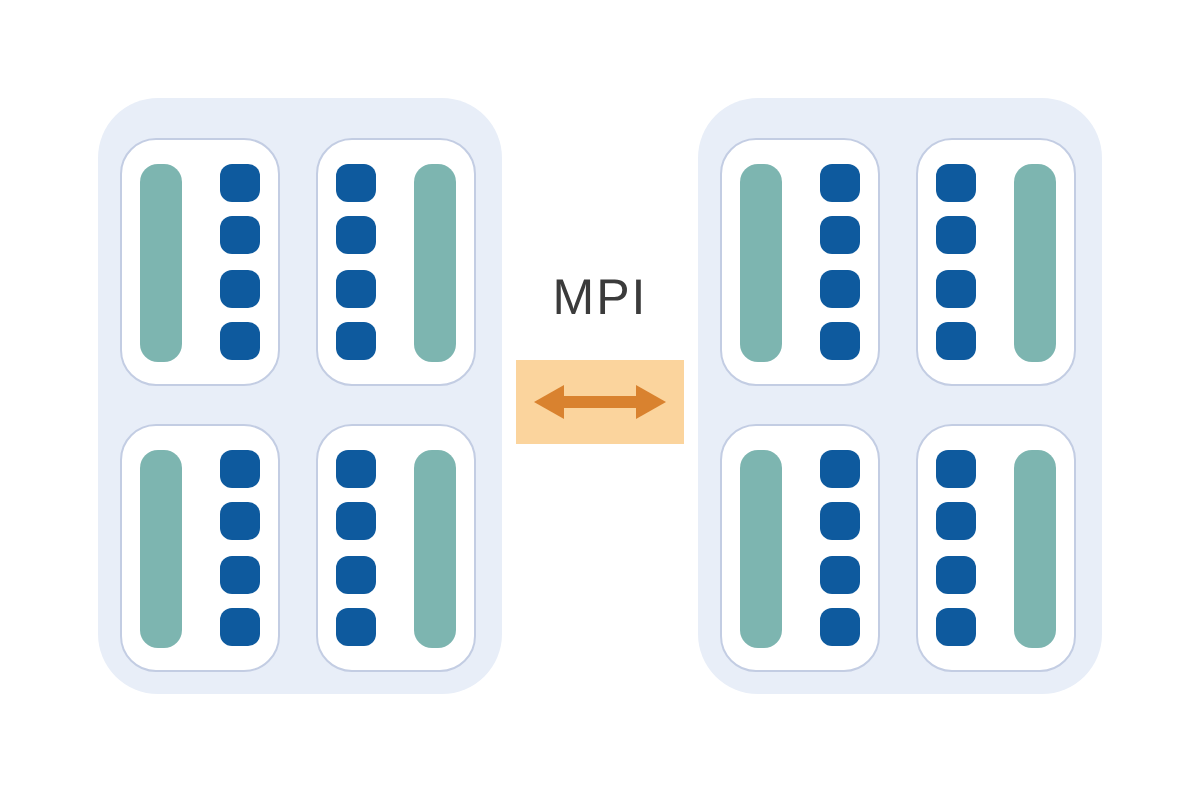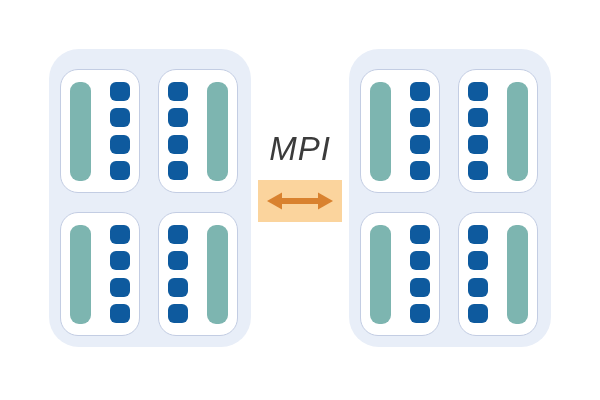--- a/index.html
+++ b/index.html
@@ -58,27 +58,26 @@
 
   .mpi-connector {
     position: absolute;
     left: 258px; top: 131px;
     width: 84px;
     display: flex;
     flex-direction: column;
     align-items: center;
   }
   .mpi-label {
-    font-size: 33px;
+    font-size: 25px;
     line-height: 36px;
     letter-spacing: 1px;
     color: var(--label-text);
     margin-bottom: 13px;
     user-select: none;
-    font-style: italic;
   }
   .mpi-box {
     width: 84px; height: 42px;
     background: var(--mpi-box-bg);
     display: flex;
     align-items: center;
     justify-content: center;
   }
   .mpi-box svg { display: block; }
   .mpi-box svg .arrow-shape { fill: var(--mpi-arrow); }

